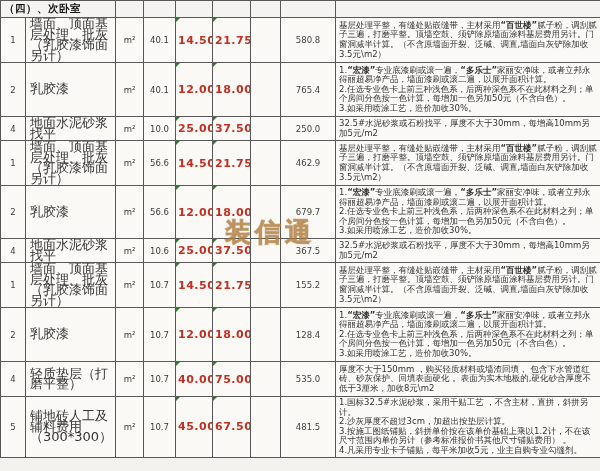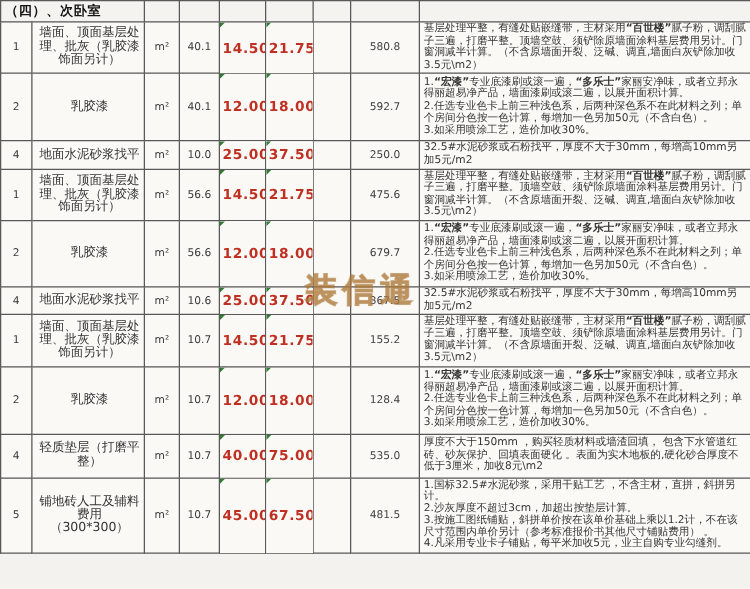--- a/index.html
+++ b/index.html
@@ -12,39 +12,39 @@
   table.quote {
     border-collapse:collapse; table-layout:fixed; width:600px;
     margin-top:0;
   }
   td {
     border:1px solid #585858; background:#faf9f6;
     padding:1px 2px; overflow:hidden; vertical-align:middle;
     box-sizing:border-box;
   }
   td.c-no    { text-align:center; font-size:8.5px; color:#3a3a3a; }
-  td.c-name  { font-size:10px; line-height:10.5px; color:#333; padding-left:4px;text-align:center; }
+  td.c-name  { font-size:13px; line-height:10.5px; color:#333; padding-left:4px; }
   td.c-unit  { text-align:center; font-size:8.5px; color:#3a3a3a; }
   td.c-qty   { text-align:center; font-size:8.5px; color:#3a3a3a; }
   td.c-price { text-align:center; font-size:11px; font-weight:bold; letter-spacing:0.5px; }
   td.c-amt   { text-align:center; font-size:8.5px; color:#3f3f3f; }
   td.c-rem   { font-size:8.5px; line-height:9.6px; color:#333; padding:1px 3px; white-space:pre-wrap; }
   td.c-rem b { font-weight:bold; }
   tr.sec-row td { background:#f5f3ef; }
   td.sec-title {
     font-weight:bold; font-size:10.5px; color:#141414;
     padding-left:3px; letter-spacing:0.5px; white-space:nowrap;margin-left:42px;
   }
   td.tri { position:relative; }
   td.tri::before {
     content:""; position:absolute; top:0; left:0; width:0; height:0;
     border-top:4px solid #2e7d32; border-right:4px solid transparent;
   }
   .watermark {
-    position:absolute; left:244px; top:215px; z-index:6;
+    position:absolute; left:225px; top:215px; z-index:6;
     font-size:26px; font-weight:bold; letter-spacing:4px;
     color:rgba(198,146,78,0.34);
     -webkit-text-stroke:1px rgba(168,114,52,0.55);
     text-shadow:0 0 1px rgba(168,114,52,0.35);
     pointer-events:none; white-space:nowrap;
   }
 </style>
 </head>
 <body>
 
@@ -84,21 +84,21 @@
           <td class="c-rem">基层处理平整，有缝处贴嵌缝带，主材采用<b>“百世楼”</b>腻子粉，调刮腻子三遍，打磨平整。顶墙空鼓、须铲除原墙面涂料基层费用另计。门窗洞减半计算。（不含原墙面开裂、泛碱、调直,墙面白灰铲除加收3.5元\m2）</td>
         </tr>
         <tr style="height: 54px;">
           <td class="c-no">2</td>
           <td class="c-name">乳胶漆</td>
           <td class="c-unit">m²</td>
           <td class="c-qty">40.1</td>
           <td class="c-price tri" style="color: rgb(191, 48, 34);">12.00</td>
           <td class="c-price tri" style="color: rgb(191, 48, 34);">18.00</td>
           <td></td>
-          <td class="c-amt">592.7</td>
+          <td class="c-amt">765.4</td>
           <td class="c-rem">1.<b>“宏漆”</b>专业底漆刷或滚一遍，<b>“多乐士”</b>家丽安净味，或者立邦永得丽超易净产品，墙面漆刷或滚二遍，以展开面积计算。
 2.任选专业色卡上前三种浅色系，后两种深色系不在此材料之列；单个房间分色按一色计算，每增加一色另加50元（不含白色）。
 3.如采用喷涂工艺，造价加收30%。</td>
         </tr>
         <tr style="height: 17px;">
           <td class="c-no">4</td>
           <td class="c-name">地面水泥砂浆找平</td>
           <td class="c-unit">m²</td>
           <td class="c-qty">10.0</td>
           <td class="c-price tri" style="color: rgb(191, 48, 34);">25.00</td>
@@ -108,21 +108,21 @@
           <td class="c-rem">32.5#水泥砂浆或石粉找平，厚度不大于30mm，每增高10mm另加5元/m2</td>
         </tr>
         <tr style="height: 37px;">
           <td class="c-no">1</td>
           <td class="c-name">墙面、顶面基层处理、批灰（乳胶漆饰面另计）</td>
           <td class="c-unit">m²</td>
           <td class="c-qty">56.6</td>
           <td class="c-price tri" style="color: rgb(191, 48, 34);">14.50</td>
           <td class="c-price tri" style="color: rgb(191, 48, 34);">21.75</td>
           <td></td>
-          <td class="c-amt">475.6</td>
+          <td class="c-amt">462.9</td>
           <td class="c-rem">基层处理平整，有缝处贴嵌缝带，主材采用<b>“百世楼”</b>腻子粉，调刮腻子三遍，打磨平整。顶墙空鼓、须铲除原墙面涂料基层费用另计。门窗洞减半计算。（不含原墙面开裂、泛碱、调直,墙面白灰铲除加收3.5元\m2）</td>
         </tr>
         <tr style="height: 53px;">
           <td class="c-no">2</td>
           <td class="c-name">乳胶漆</td>
           <td class="c-unit">m²</td>
           <td class="c-qty">56.6</td>
           <td class="c-price tri" style="color: rgb(191, 48, 34);">12.00</td>
           <td class="c-price tri" style="color: rgb(191, 48, 34);">18.00</td>
           <td></td>

